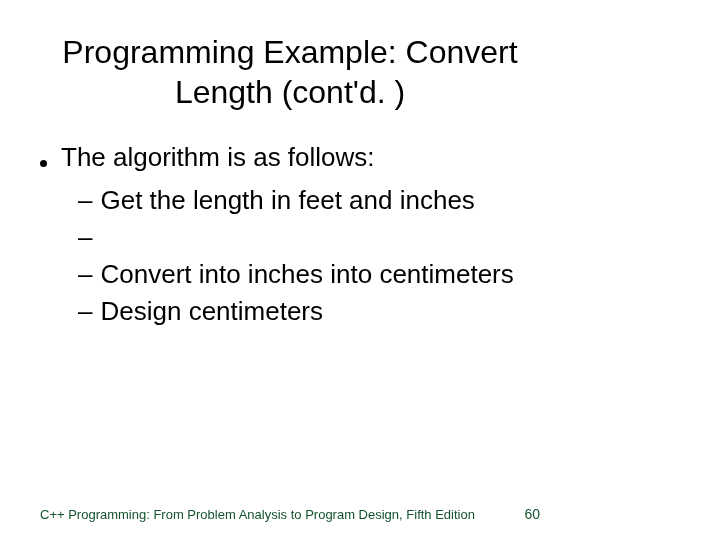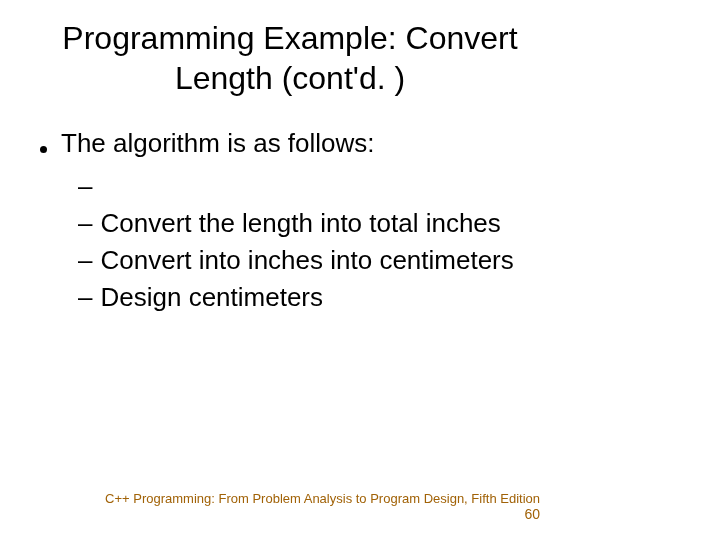--- a/index.html
+++ b/index.html
@@ -1,45 +1,45 @@
 <!DOCTYPE html>
 <html><head>
 <meta charset="utf-8">
 <style>
   * { margin: 0; padding: 0; box-sizing: border-box; }
   html, body { width: 720px; height: 540px; background: #fff; font-family: Arial, Helvetica, sans-serif; color: #000; }
-  .slide { position: relative; width: 580px; height: 540px; padding: 18px 40px 30px 40px; }
+  .slide { position: relative; width: 580px; height: 540px; padding: 32px 40px 30px 40px; }
   .title { font-size: 32px; font-weight: 400; text-align: center; line-height: 1.25; margin-bottom: 28px; }
   .body { font-size: 26px; line-height: 1.35; }
   .bullet-l1 { display: flex; align-items: center; margin-left: 0; margin-bottom: 8px; }
   .bullet-l1 .dot { width: 7px; height: 7px; background: #000; border-radius: 50%; margin-top: 12px; margin-right: 14px; flex-shrink: 0; }
   .sublist { margin-left: 38px; margin-top: 2px; }
   .bullet-l2 { display: flex; align-items: flex-start; margin-bottom: 2px; }
   .bullet-l2 .dash { margin-right: 8px; }
-  .footer { position: absolute; left: 40px; right: 40px; bottom: 18px; display: flex; justify-content: space-between; align-items: flex-end; font-size: 13px; color: #a16207; flex-direction: column; }
+  .footer { position: absolute; left: 40px; right: 40px; bottom: 18px; display: flex; justify-content: space-between; align-items: flex-end; font-size: 13px; color: #14532d; }
   .footer .page { font-size: 14px; }
 </style>
 </head>
 <body>
 <div class="slide">
 
   <h1 class="title">Programming Example: Convert Length (cont'd. )</h1>
 
   <div class="body">
     <div class="bullet-l1">
       <span class="dot"></span>
       <span>The algorithm is as follows:</span>
     </div>
     <div class="sublist">
       <div class="bullet-l2">
         <span class="dash">–</span>
+        <span>Get the length in feet and inches</span>
       </div>
       <div class="bullet-l2">
         <span class="dash">–</span>
-        <span>Convert the length into total inches</span>
       </div>
       <div class="bullet-l2">
         <span class="dash">–</span>
         <span>Convert into inches into centimeters</span>
       </div>
       <div class="bullet-l2">
         <span class="dash">–</span>
         <span>Design centimeters</span>
       </div>
     </div>

